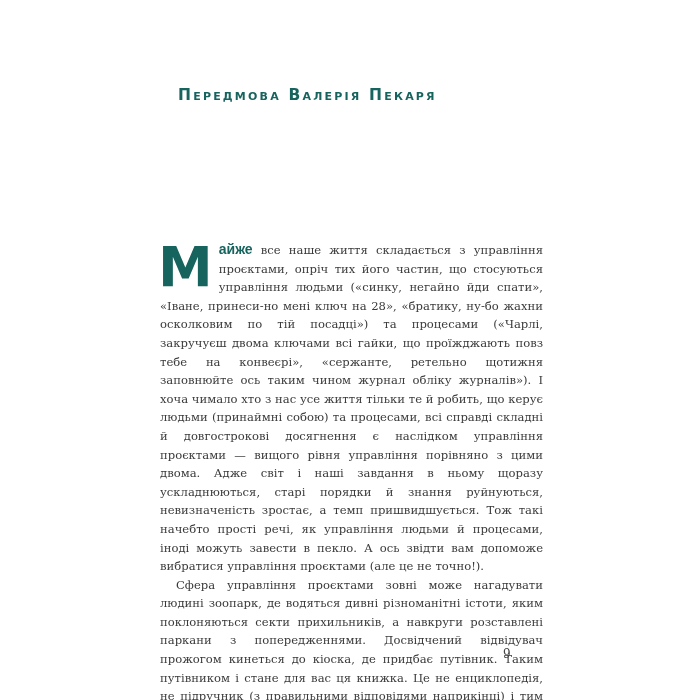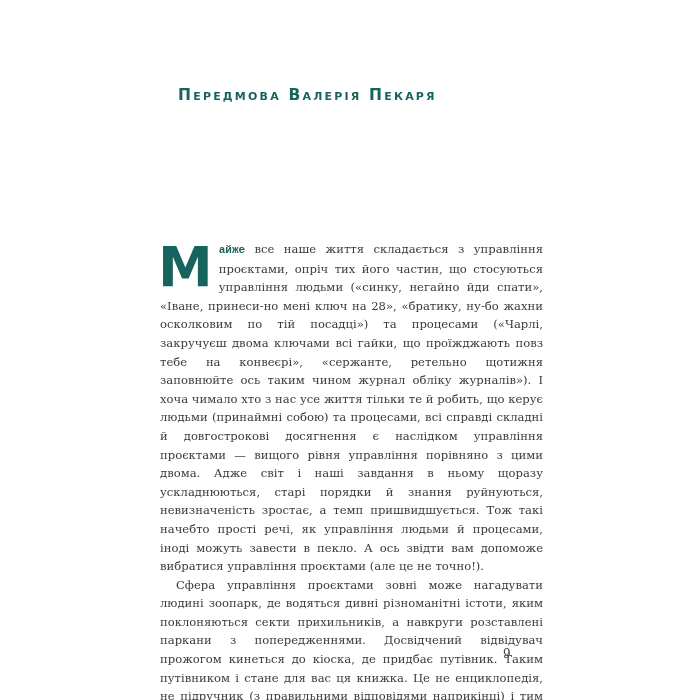--- a/index.html
+++ b/index.html
@@ -56,22 +56,22 @@
       font-size: 55px;
       line-height: 44px;
       height: 50px;
       color: #17635e;
       margin: 5px 6px 0 -2px;
       padding: 0;
     }
     .lead {
       color: #17635e;
       font-weight: bold;
-      font-family: Liberation Mono, monospace;
-      font-size: 11px;
+      font-family: Liberation Sans, sans-serif;
+      font-size: 14px;
     }
     .page-number {
       position: absolute;
       left: 503px;
       top: 647px;
       font-family: "DejaVu Serif", serif;
       font-size: 12px;
       color: #444444;
     }
   </style>

